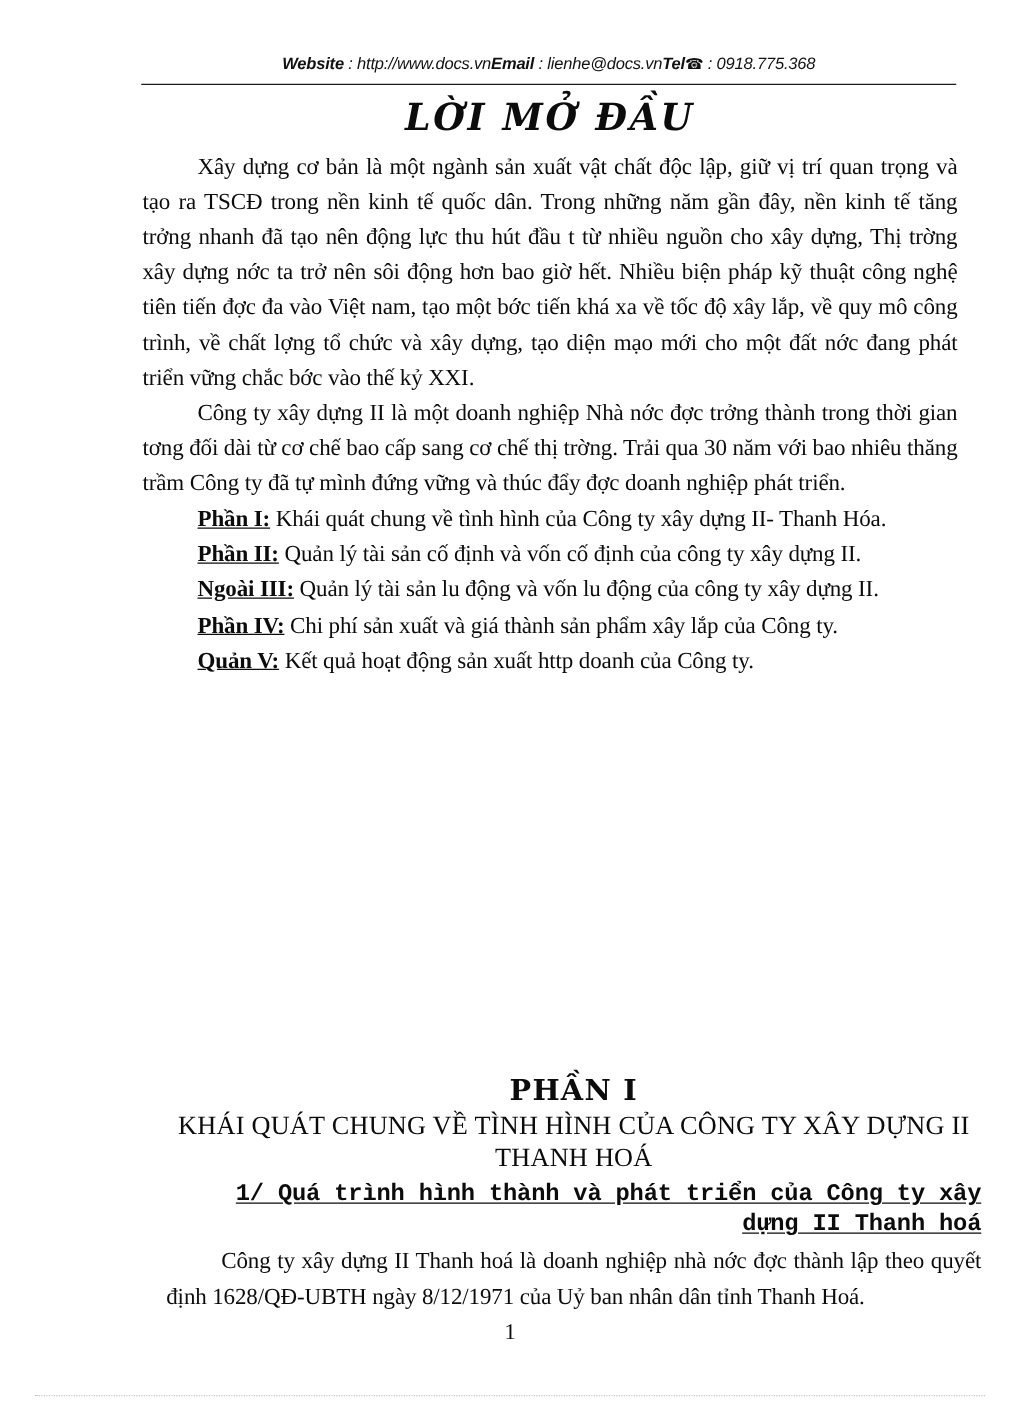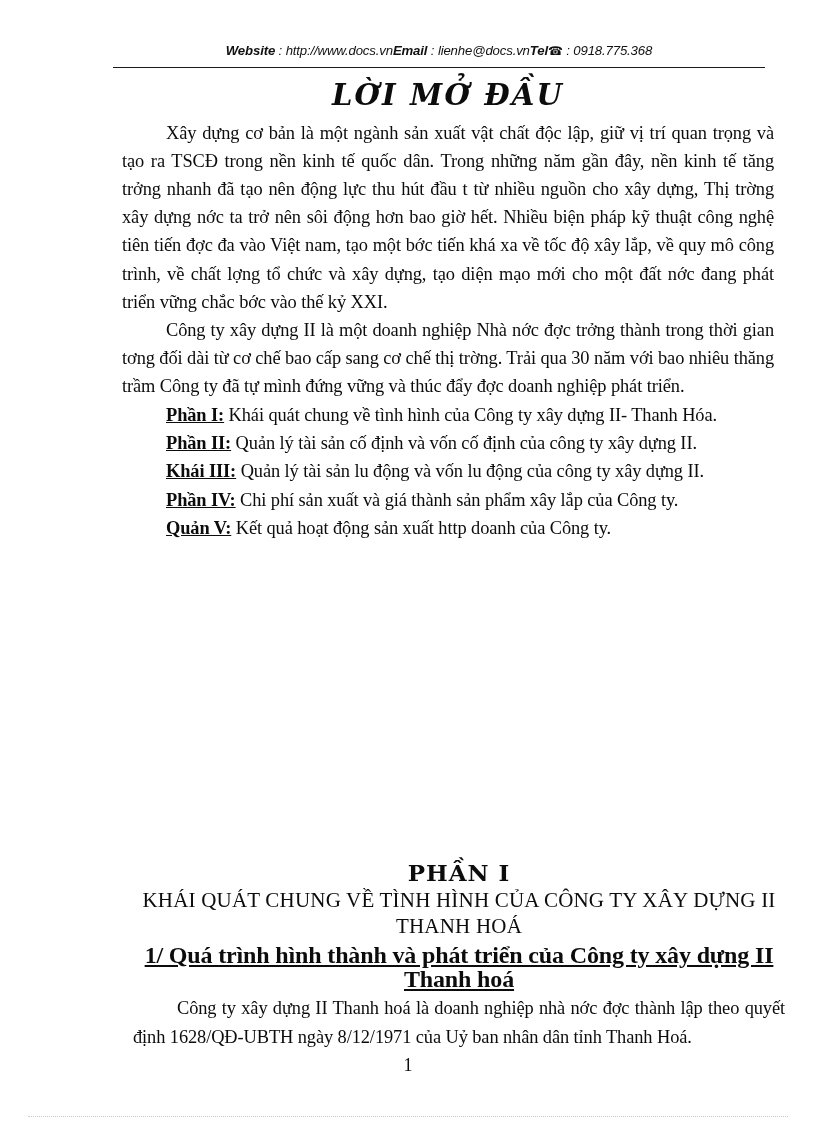--- a/index.html
+++ b/index.html
@@ -64,21 +64,21 @@
     left: 113px;
     top: 67px;
     width: 652px;
     height: 0;
     border-top: 1.3px solid #1a1a1a;
   }
 
   
   .content {
     position: absolute;
-    left: 122px;
+    left: 114px;
     top: 78px;
     width: 652px;
   }
 
   .doc-title {
     text-align: center;
     font-family: "DejaVu Serif", "Liberation Serif", serif;
     font-style: italic;
     font-weight: bold;
     font-size: 30px;
@@ -138,28 +138,29 @@
 
   .part-subheading {
     text-align: center;
     font-size: 21px;
     line-height: 25.5px;
     letter-spacing: 0.2px;
     margin: 0 0 4px 0;
   }
 
   .section-heading {
-    text-align: center;
-    font-weight: bold;
-    font-size: 24px;
+    text-align: right;
+    font-weight: bold;
+    font-size: 19px;
     line-height: 24px;
     text-decoration: underline;
     text-underline-offset: 2px;
     margin: 0 0 3px 0;
     letter-spacing: -0.15px;
+    font-family: Liberation Mono, monospace;
   }
 
   
   .page-number {
     position: absolute;
     left: 0;
     top: 1055px;
     width: 816px;
     text-align: center;
     font-size: 18px;
@@ -190,21 +191,21 @@
   <div class="content">
 
     <div class="doc-title">LỜI MỞ ĐẦU</div>
 
     <p class="para">Xây dựng cơ bản là một ngành sản xuất vật chất độc lập, giữ vị trí quan trọng và tạo ra TSCĐ trong nền kinh tế quốc dân. Trong những năm gần đây, nền kinh tế tăng trởng   nhanh đã tạo nên động lực thu hút đầu t   từ nhiều nguồn cho xây dựng, Thị trờng   xây dựng nớc   ta trở nên sôi động hơn bao giờ hết. Nhiều biện pháp kỹ thuật công nghệ tiên tiến đợc   đa   vào Việt nam, tạo một bớc   tiến khá xa về tốc độ xây lắp, về quy mô công trình, về chất lợng   tổ chức và xây dựng, tạo diện mạo mới cho một đất nớc   đang phát triển vững chắc bớc   vào thế kỷ XXI.</p>
     <p class="para">Công ty xây dựng II là một doanh nghiệp Nhà nớc   đợc   trởng   thành trong thời gian tơng   đối dài từ cơ chế bao cấp sang cơ chế thị trờng.   Trải qua 30 năm với bao nhiêu thăng trầm Công ty đã tự mình đứng vững và thúc đẩy đợc   doanh nghiệp phát triển.</p>
 
     <ul class="part-list">
       <li><span class="part-label">Phần I:</span><span> Khái quát chung về tình hình của Công ty xây dựng II- Thanh Hóa.</span></li>
       <li><span class="part-label">Phần II:</span><span> Quản lý tài sản cố định và vốn cố định của công ty xây dựng II.</span></li>
-      <li><span class="part-label">Khái III:</span><span> Quản lý tài sản lu   động và vốn lu   động của công ty xây dựng II.</span></li>
+      <li><span class="part-label">Ngoài III:</span><span> Quản lý tài sản lu   động và vốn lu   động của công ty xây dựng II.</span></li>
       <li><span class="part-label">Phần IV:</span><span> Chi phí sản xuất và giá thành sản phẩm xây lắp của Công ty.</span></li>
       <li><span class="part-label">Quản V:</span><span> Kết quả hoạt động sản xuất http doanh của Công ty.</span></li>
     </ul>
 
   </div>
 
   <div class="lower">
     <div class="part-heading">PHẦN I</div>
     <div class="part-subheading">KHÁI QUÁT CHUNG VỀ TÌNH HÌNH CỦA CÔNG TY XÂY DỰNG II THANH HOÁ</div>
     <div class="section-heading">1/ Quá trình hình thành và phát triển của Công ty xây dựng II Thanh hoá</div>

